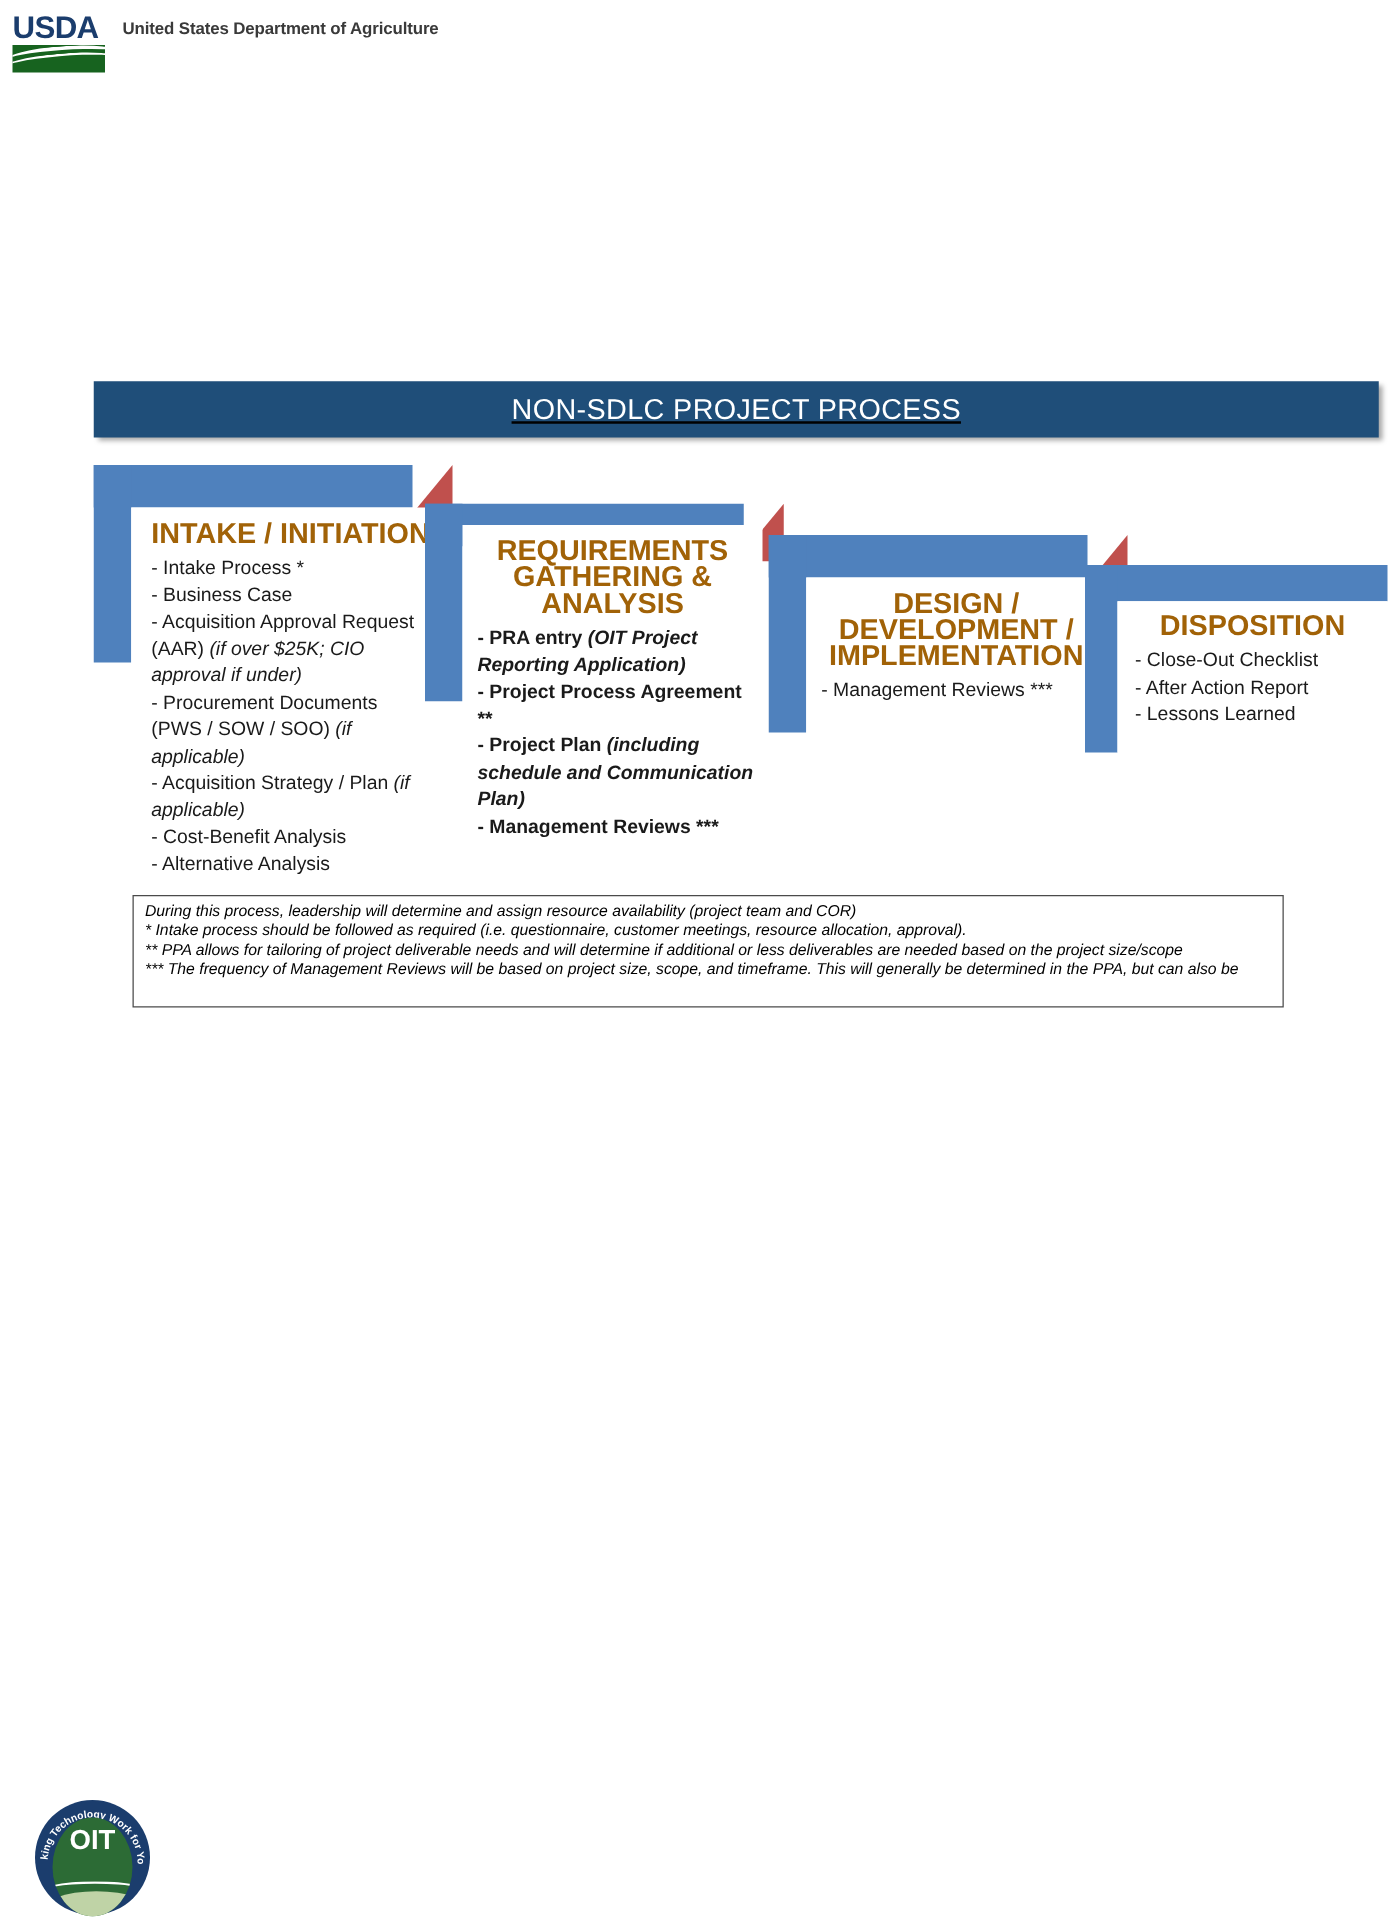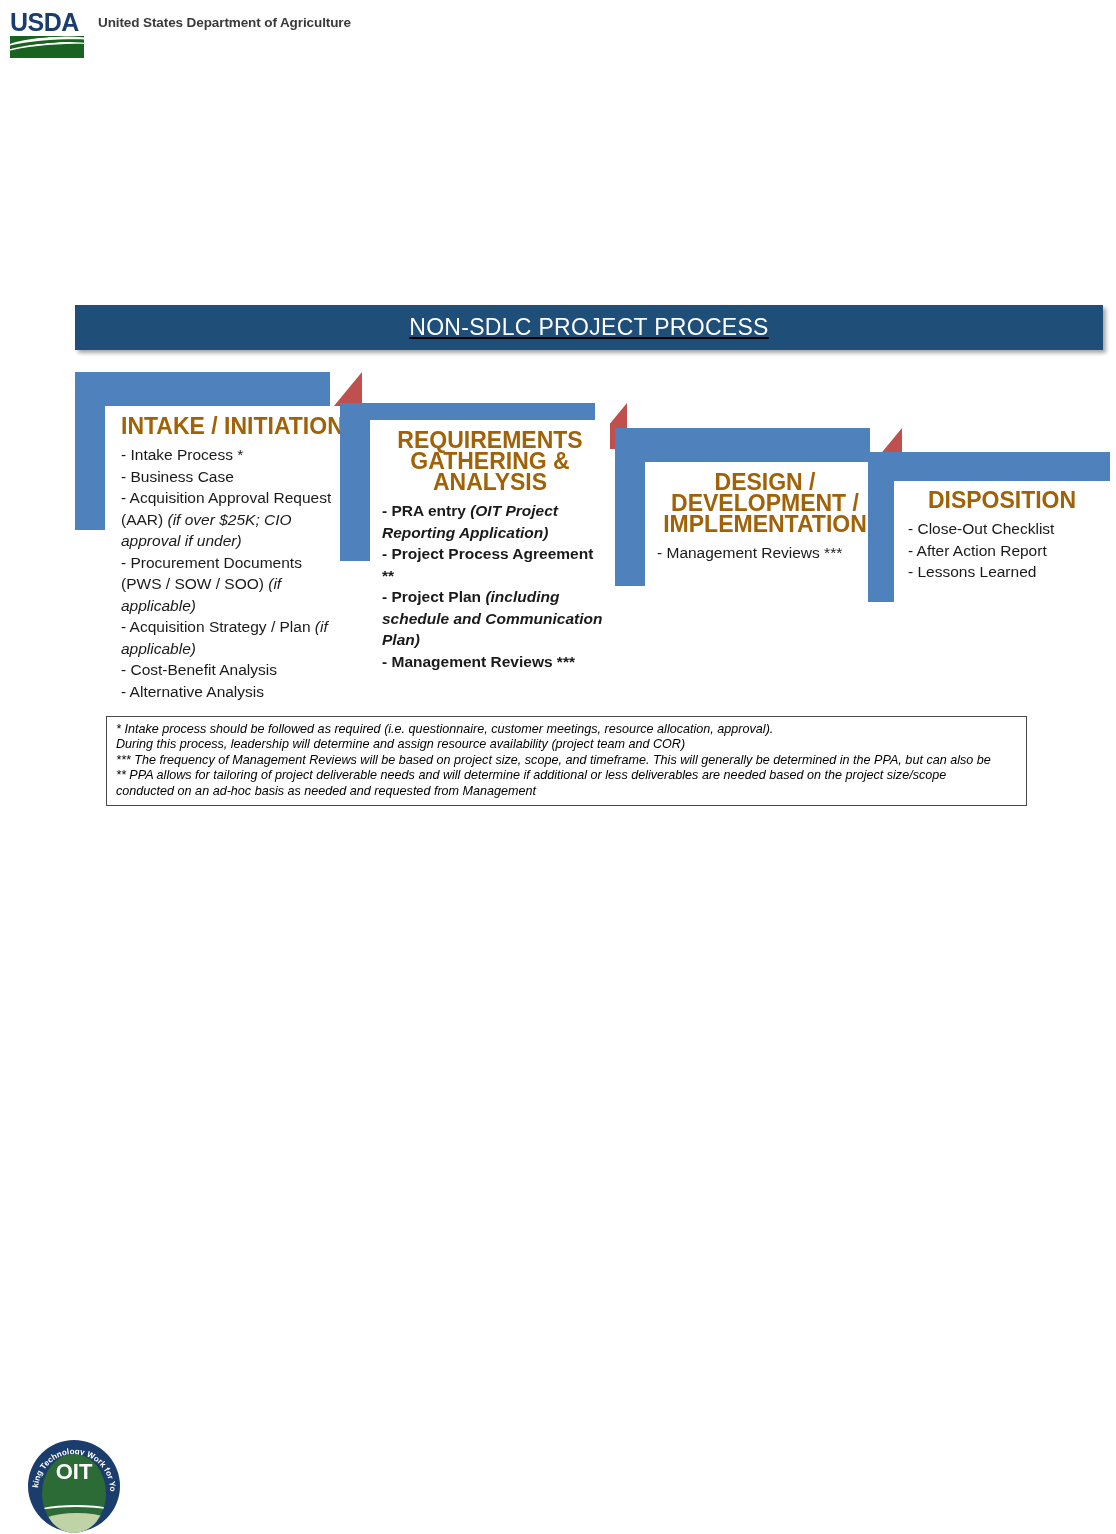--- a/index.html
+++ b/index.html
@@ -164,25 +164,24 @@
     <div class="stage-title" style="padding:9px 6px 0 6px;">DISPOSITION</div>
     <div class="stage-list" style="padding-left:14px;">
       <div class="li">- Close-Out Checklist</div>
       <div class="li">- After Action Report</div>
       <div class="li">- Lessons Learned</div>
     </div>
   </div>
 </div>
 
 <div id="footnotes">
+  <div class="fn">During this process, leadership will determine and assign resource availability (project team and COR)</div>
   <div class="fn">* Intake process should be followed as required (i.e. questionnaire, customer meetings, resource allocation, approval).</div>
-  <div class="fn">During this process, leadership will determine and assign resource availability (project team and COR)</div>
+  <div class="fn">** PPA allows for tailoring of project deliverable needs and will determine if additional or less deliverables are needed based on the project size/scope</div>
   <div class="fn">*** The frequency of Management Reviews will be based on project size, scope, and timeframe. This will generally be determined in the PPA, but can also be</div>
-  <div class="fn">** PPA allows for tailoring of project deliverable needs and will determine if additional or less deliverables are needed based on the project size/scope</div>
-  <div class="fn">conducted on an ad-hoc basis as needed and requested from Management</div>
 </div>
 
 <div id="oit-logo">
   <div id="oit-ring">
     <svg width="92" height="92" viewBox="0 0 92 92" aria-hidden="true">
       <defs>
         <path id="arcTop" d="M 10,50 A 36,36 0 0 1 82,50" fill="none"></path>
         <path id="arcBottom" d="M 15,52 A 31,31 0 0 0 77,52" fill="none"></path>
       </defs>
       <text>

